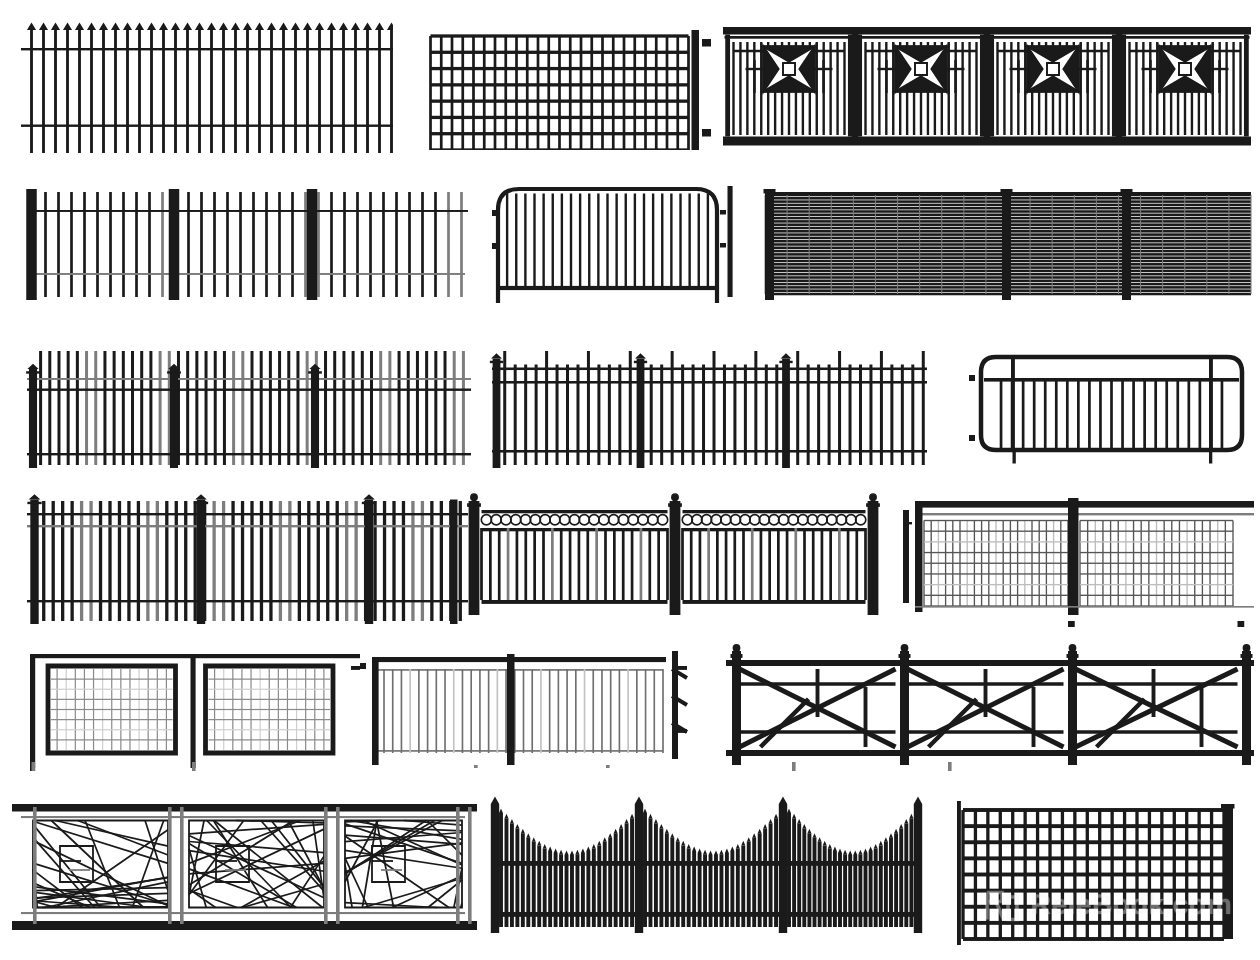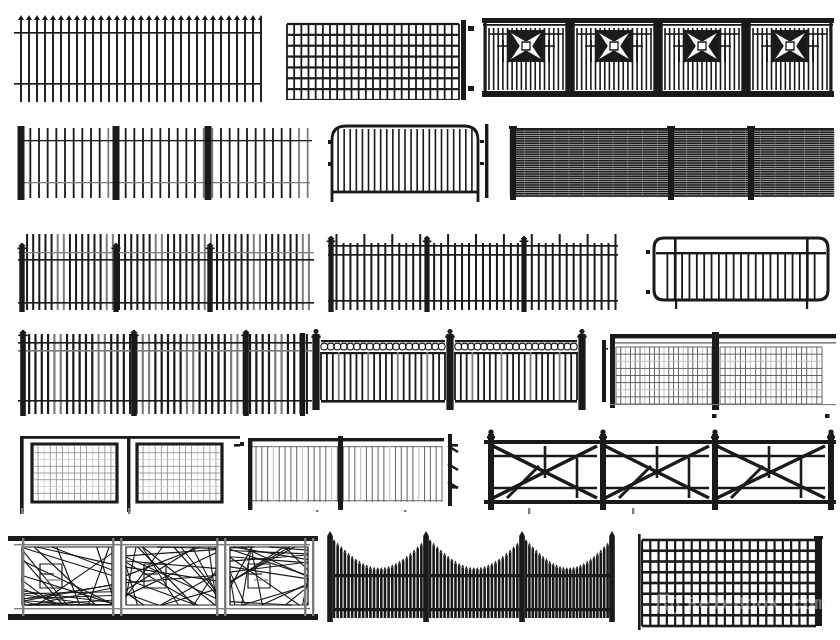--- a/index.html
+++ b/index.html
@@ -24,21 +24,21 @@
     opacity:.38;
     pointer-events:none;
     user-select:none;
   }
   .wm .wm-mark{
     width:26px;height:24px;
     position:relative;
     flex:0 0 auto;
   }
   .wm .wm-text{
-    font-family:Liberation Mono, monospace;
+    font-family:Liberation Sans, sans-serif;
     font-size:19px;
     font-weight:700;
     color:#f2f2f2;
     letter-spacing:.2px;
     text-shadow:0 0 1px rgba(255,255,255,.6);
     white-space:nowrap;
   }
 </style>
 </head>
 <body>

